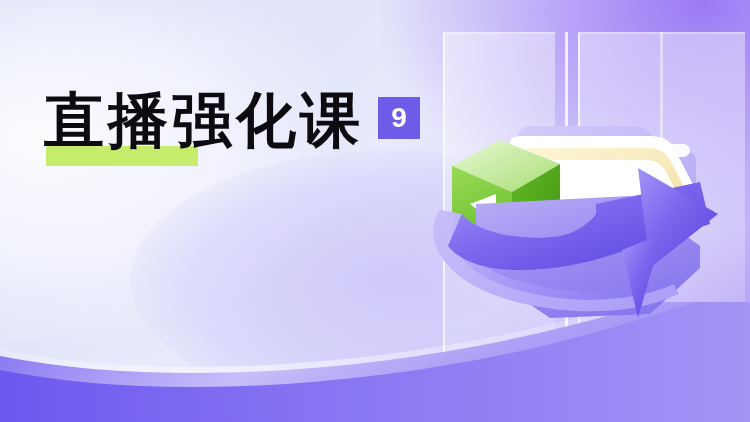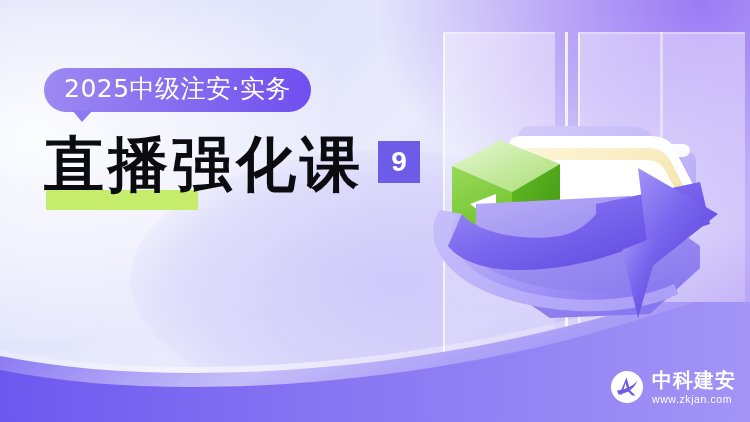--- a/index.html
+++ b/index.html
@@ -285,38 +285,22 @@
         <stop offset="55%" stop-color="#ffffff" stop-opacity="0.55"></stop>
         <stop offset="100%" stop-color="#ffffff" stop-opacity="0.0"></stop>
       </linearGradient>
     </defs>
     <path d="M0 54 C180 90 430 66 620 10 C670 -5 720 -18 750 -26 L750 120 L0 120 Z" fill="url(#gBand)"></path>
     <path d="M0 48 C180 84 430 60 620 4 C670 -11 720 -24 750 -32 L750 -16 C716 -6 668 8 618 24 C430 80 180 104 0 68 Z" fill="url(#gBandSheen)"></path>
   </svg>
 
   <div class="text-col">
 
-    <div class="badge">
-      <span>2025中级注安·实务</span>
-      <span class="badge-tail"></span>
-    </div>
 
     <div class="title-wrap">
       <div class="highlight-bar"></div>
       <div class="title-line title-line-2"><span>直播强化课</span><span class="ep-badge">9</span></div>
     </div>
 
   </div>
 
-  <div class="logo">
-    <svg class="logo-mark" viewBox="0 0 34 34">
-      <circle cx="17" cy="17" r="16" fill="#ffffff"></circle>
-      <path d="M16.5 7.5 L20 20 L17.5 20 L15.5 13 L12 24.5 L9.3 24.5 Z" fill="#6e5ce8"></path>
-      <path d="M7 20.5 C13 20 22 17.5 27.5 10.5 C24 19.5 15.5 24 8.5 24.5 Z" fill="#6e5ce8"></path>
-      <path d="M17.2 17.5 L25.5 25.5 L22.2 25.5 L15.8 19.2 Z" fill="#6e5ce8"></path>
-    </svg>
-    <div class="logo-text">
-      <span class="logo-name">中科建安</span>
-      <span class="logo-url">www.zkjan.com</span>
-    </div>
-  </div>
 
 </div>
 
 </body></html>

